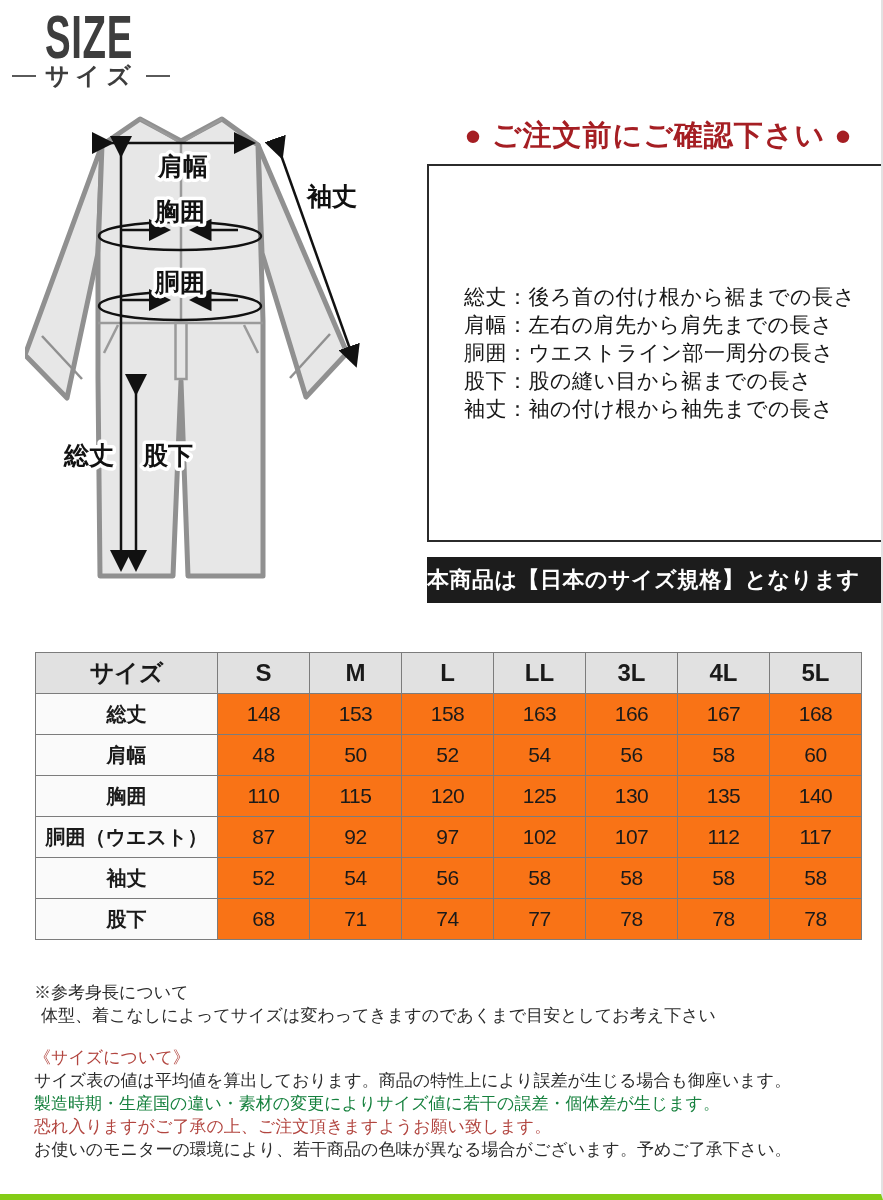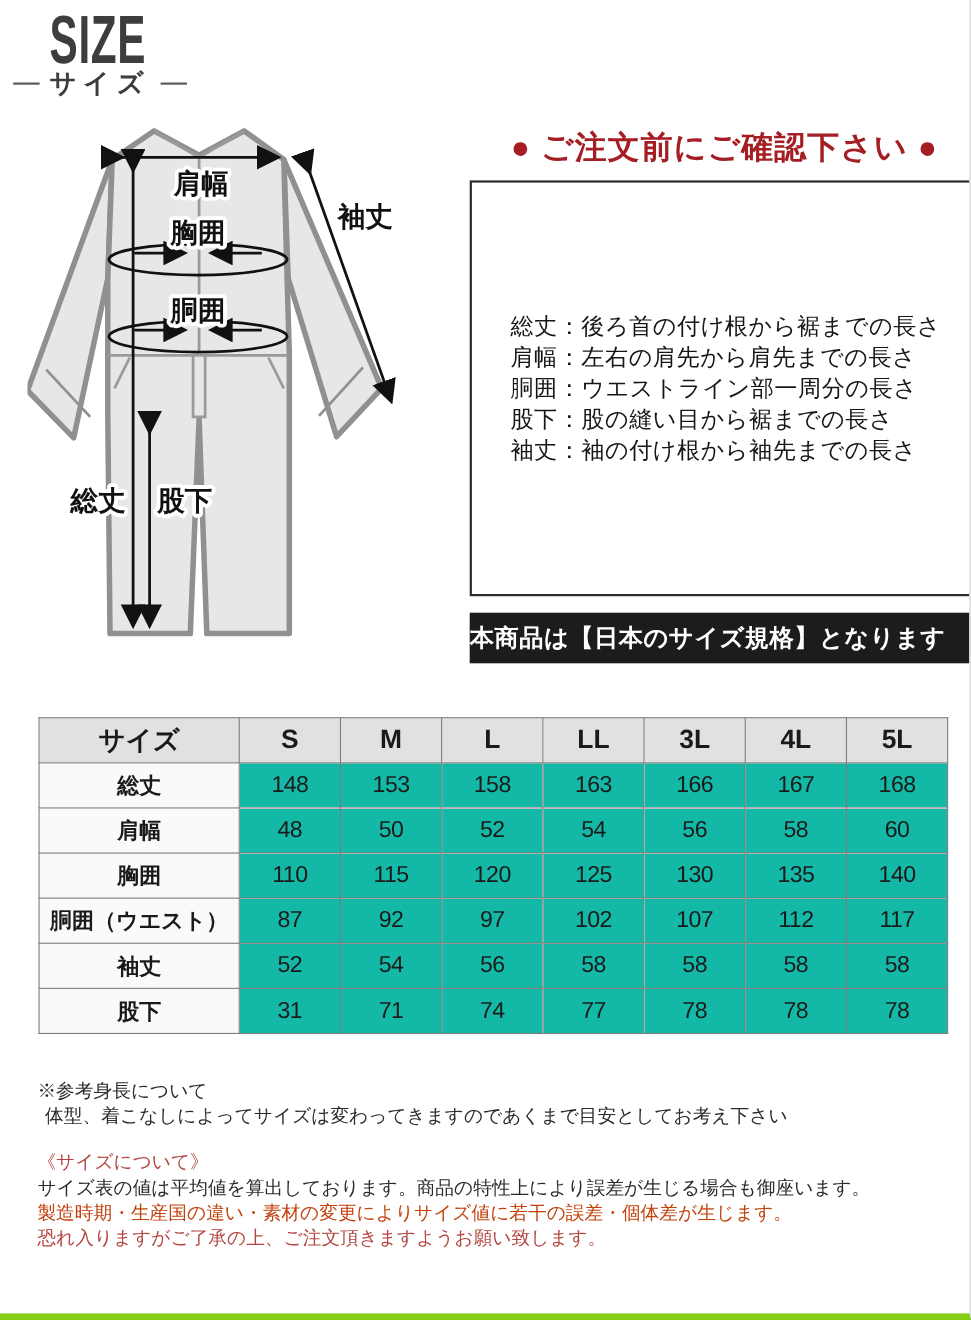--- a/index.html
+++ b/index.html
@@ -38,21 +38,21 @@
   
   .size-table{position:absolute;left:35px;top:652px;border-collapse:collapse;table-layout:fixed;}
   .size-table td,.size-table th{
     border:1px solid #7c7c7c;text-align:center;vertical-align:middle;
     height:40px;padding:0;overflow:hidden;white-space:nowrap;
   }
   .size-table th{background:#e1e1e1;font-size:24px;font-weight:700;color:#1a1a1a;}
   .size-table th.lbl-col{width:181px;}
   .size-table th.val-col{width:91px;}
   .size-table td.lbl{background:#fafafa;font-size:20px;font-weight:700;}
-  .size-table td.val{font-size:21px;font-weight:400;letter-spacing:-0.5px;background:#14b8a6;}
+  .size-table td.val{font-size:21px;font-weight:400;letter-spacing:-0.5px;background:#f97316;}
   
   .notes{position:absolute;left:34px;top:982px;width:830px;font-size:17px;line-height:23px;color:#2b2b2b;}
   .notes .row{white-space:nowrap;font-family:Liberation Mono, monospace;}
   .notes .indent{padding-left:7px;}
   .notes .spacer{height:19px;}
   
 </style>
 </head>
 <body>
 
@@ -199,34 +199,35 @@
         <td class="val">52</td>
         <td class="val">54</td>
         <td class="val">56</td>
         <td class="val">58</td>
         <td class="val">58</td>
         <td class="val">58</td>
         <td class="val">58</td>
       </tr>
       <tr>
         <td class="lbl">股下</td>
-        <td class="val">31</td>
+        <td class="val">68</td>
         <td class="val">71</td>
         <td class="val">74</td>
         <td class="val">77</td>
         <td class="val">78</td>
         <td class="val">78</td>
         <td class="val">78</td>
       </tr>
     </tbody>
   </table>
 
   <div class="notes">
     <div class="row">※参考身長について</div>
     <div class="row indent">体型、着こなしによってサイズは変わってきますのであくまで目安としてお考え下さい</div>
     <div class="spacer"></div>
     <div class="row" style="color:#b2453f">《サイズについて》</div>
     <div class="row">サイズ表の値は平均値を算出しております。商品の特性上により誤差が生じる場合も御座います。</div>
-    <div class="row" style="color:#c2410c">製造時期・生産国の違い・素材の変更によりサイズ値に若干の誤差・個体差が生じます。</div>
+    <div class="row" style="color:#15803d">製造時期・生産国の違い・素材の変更によりサイズ値に若干の誤差・個体差が生じます。</div>
     <div class="row" style="color:#b2453f">恐れ入りますがご了承の上、ご注文頂きますようお願い致します。</div>
+    <div class="row">お使いのモニターの環境により、若干商品の色味が異なる場合がございます。予めご了承下さい。</div>
   </div>
 
 </div>
 
 </body></html>

